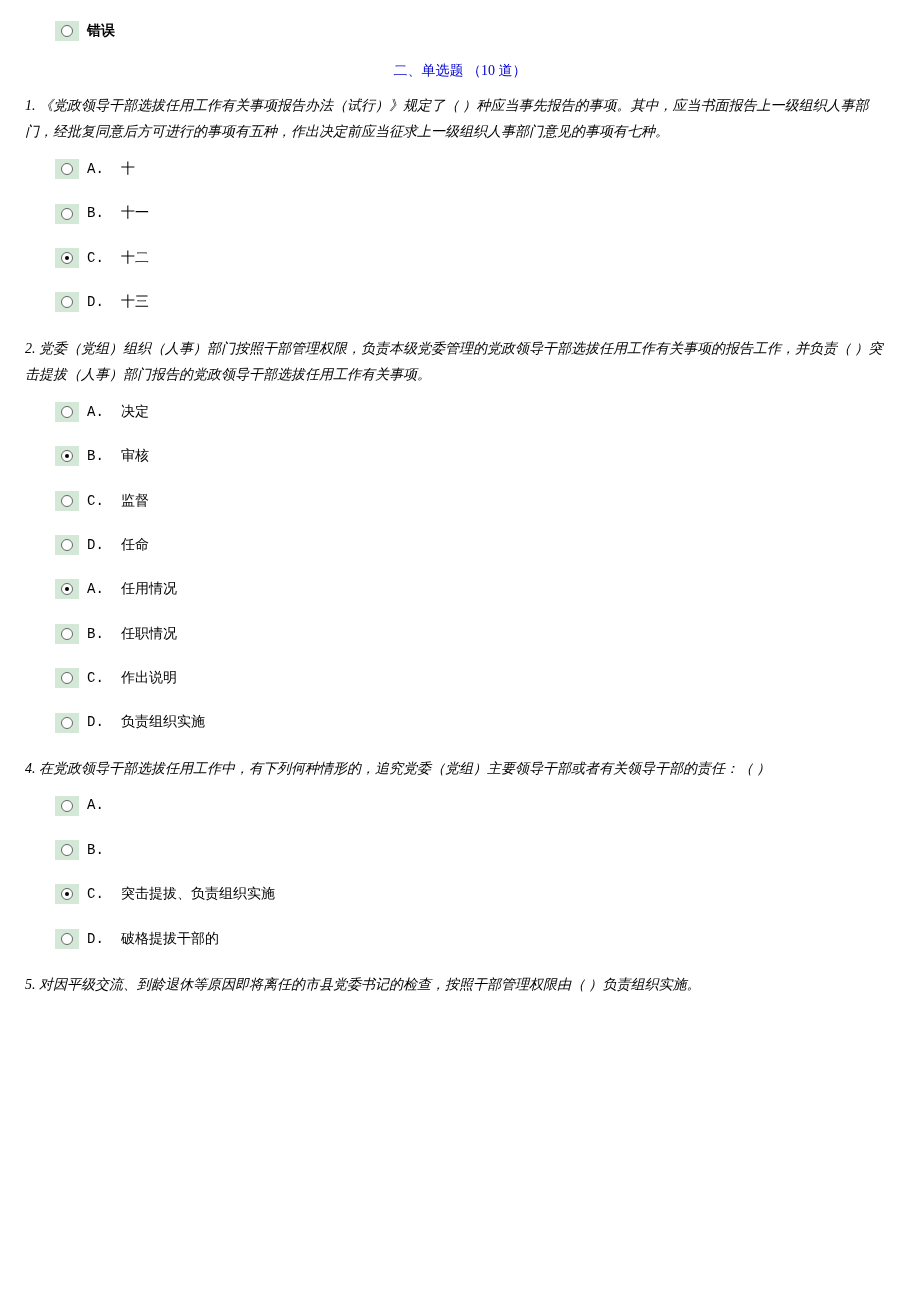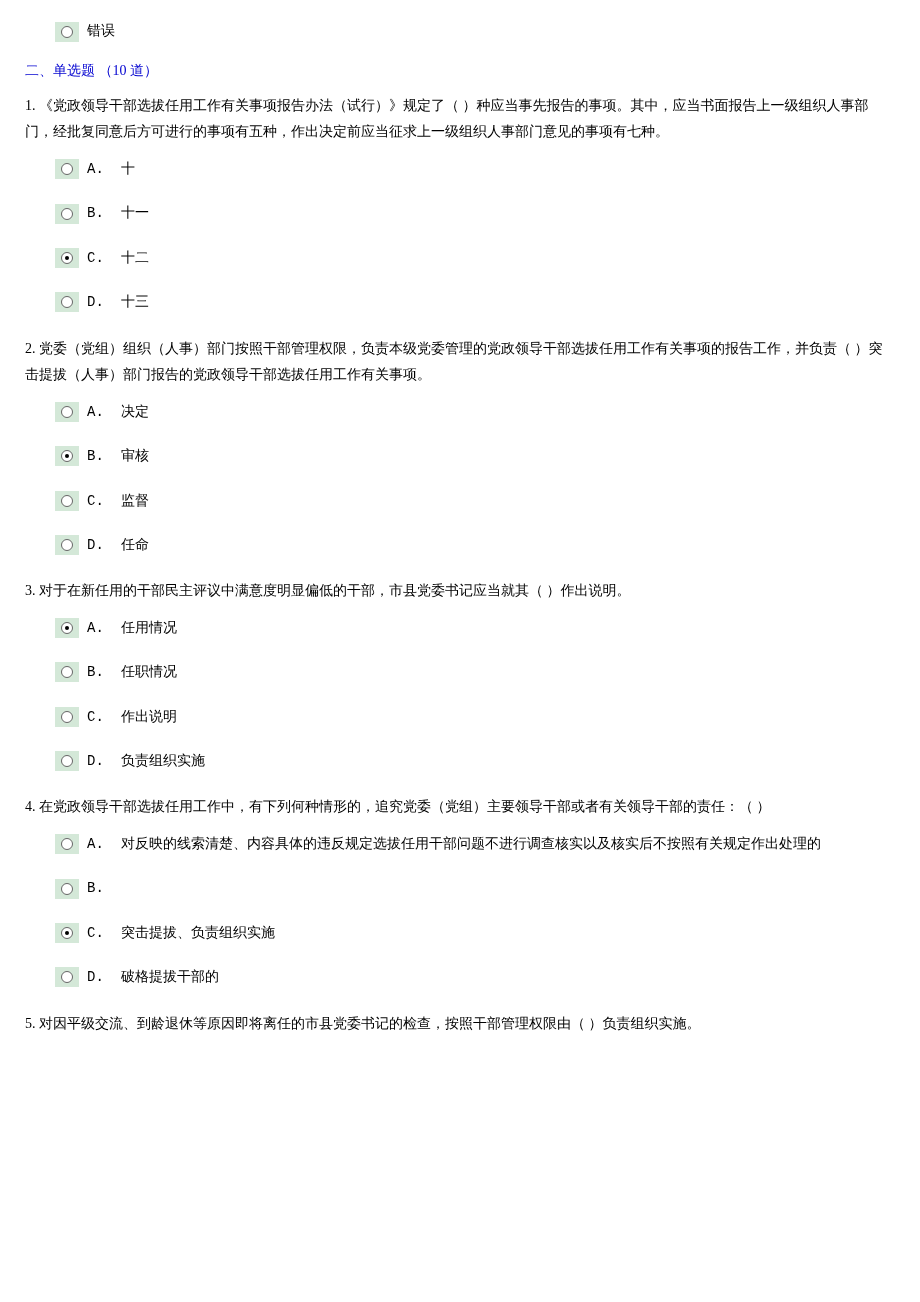--- a/index.html
+++ b/index.html
@@ -39,45 +39,48 @@
       transform: translate(-50%, -50%);
       width: 4px;
       height: 4px;
       background: #000;
       border-radius: 50%;
     }
     .section-header {
       color: #0000d0;
       font-weight: normal;
       margin: 18px 0 10px 0;
+      text-align: center;
     }
     .question {
       margin-bottom: 12px;
     }
     .question-text {
       margin-bottom: 12px;
       line-height: 1.9;
+      font-style: italic;
     }
     .option-row {
       margin: 0 0 22px 30px;
       display: flex;
       align-items: center;
     }
     .option-label {
       font-family: "Courier New", monospace;
       margin-right: 10px;
       min-width: 24px;
     }
     .option-text {
       font-family: "SimSun", "宋体", serif;
     }
     .orphan-option {
       margin: 0 0 14px 30px;
       display: flex;
-      align-items: flex-end;
+      align-items: center;
+      font-weight: bold;
     }
     .qnum {
       display: inline;
     }
   </style>
 </head>
 <body>
 
 <div class="orphan-option">
   <span class="radio-box">
@@ -145,21 +148,20 @@
       </div>
       <div class="option-row">
         <span class="radio-box">
           <span class="radio-dot"></span>
         </span>
         <span class="option-label">D.</span>
         <span class="option-text">任命</span>
       </div>
     </div>
     <div class="question">
-      <div class="question-text"><span class="qnum">3.</span><span> 对于在新任用的干部民主评议中满意度明显偏低的干部，市县党委书记应当就其（ ）作出说明。</span></div>
       <div class="option-row">
         <span class="radio-box">
           <span class="radio-dot selected"></span>
         </span>
         <span class="option-label">A.</span>
         <span class="option-text">任用情况</span>
       </div>
       <div class="option-row">
         <span class="radio-box">
           <span class="radio-dot"></span>
@@ -182,21 +184,20 @@
         <span class="option-text">负责组织实施</span>
       </div>
     </div>
     <div class="question">
       <div class="question-text"><span class="qnum">4.</span><span> 在党政领导干部选拔任用工作中，有下列何种情形的，追究党委（党组）主要领导干部或者有关领导干部的责任：（ ）</span></div>
       <div class="option-row">
         <span class="radio-box">
           <span class="radio-dot"></span>
         </span>
         <span class="option-label">A.</span>
-        <span class="option-text">对反映的线索清楚、内容具体的违反规定选拔任用干部问题不进行调查核实以及核实后不按照有关规定作出处理的</span>
       </div>
       <div class="option-row">
         <span class="radio-box">
           <span class="radio-dot"></span>
         </span>
         <span class="option-label">B.</span>
       </div>
       <div class="option-row">
         <span class="radio-box">
           <span class="radio-dot selected"></span>

